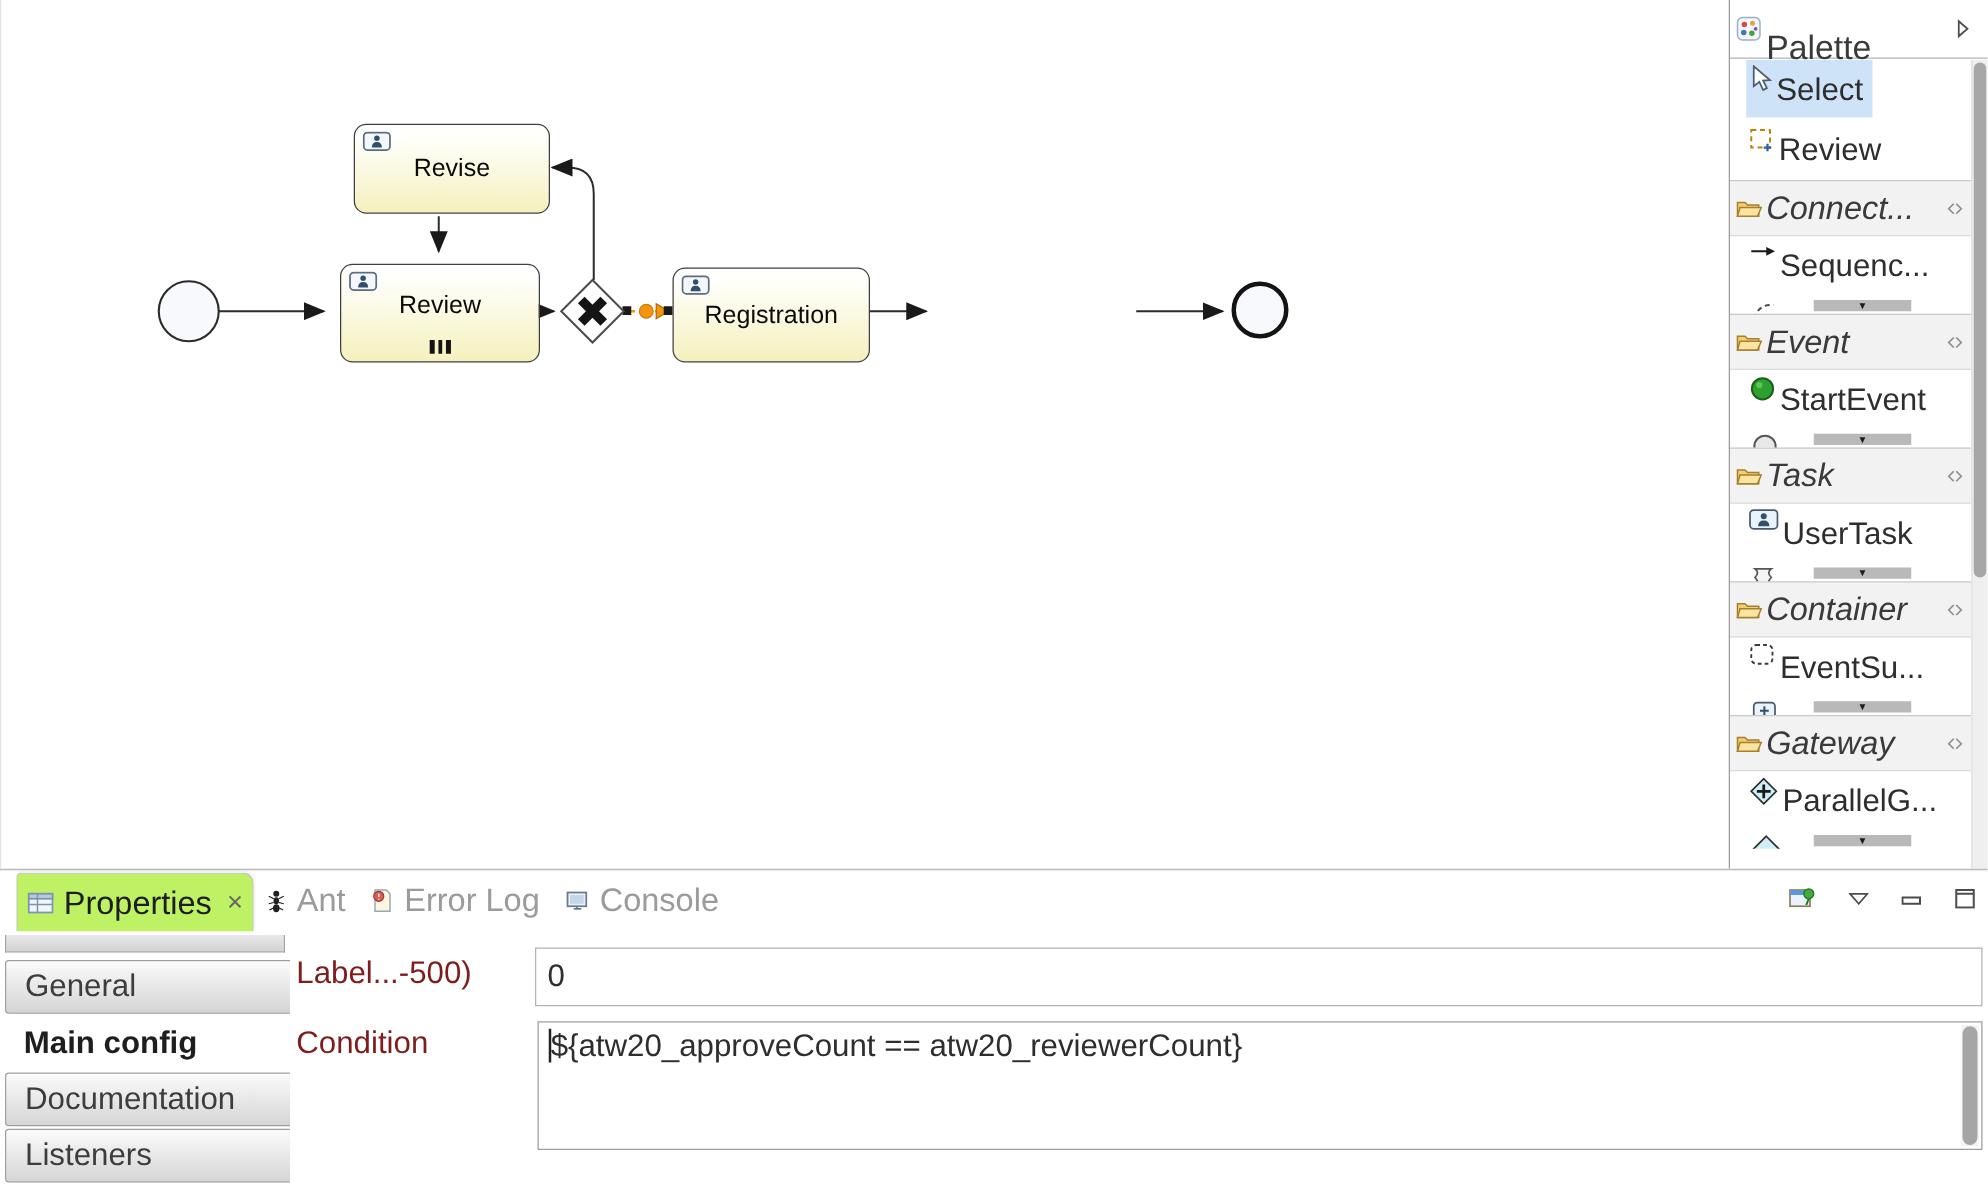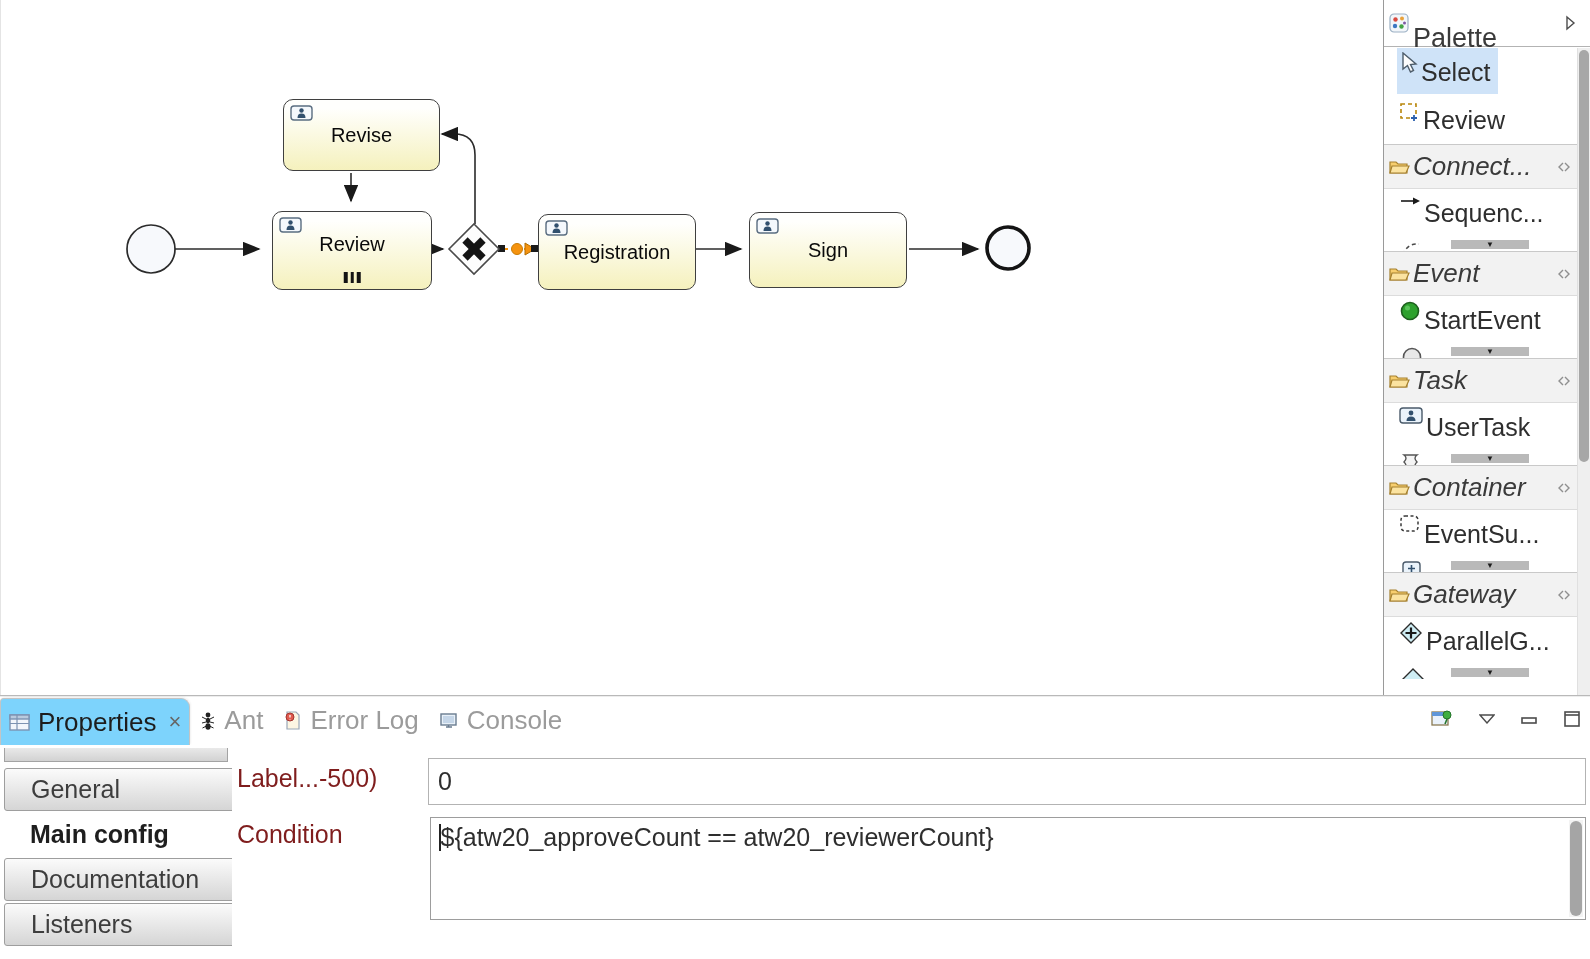--- a/index.html
+++ b/index.html
@@ -44,25 +44,25 @@
     display:flex; align-items:center; justify-content:center; font-size:8px; color:#1c1c1c; line-height:1; }
   .pal-scroll { position:absolute; right:0; top:48px; width:13px; height:647px; background:#efefef; border-left:1px solid #e0e0e0; }
   .pal-thumb { position:absolute; left:1px; top:2px; width:10px; height:412px; background:#a7a7a7; border-radius:6px; }
 
   
   .props { position:absolute; left:0; top:695px; width:1590px; height:264px; background:#fff;
     border-top:1px solid #b9b9b9; box-shadow:inset 0 1px 0 #ededed; }
   .tabbar { position:relative; height:49px; display:flex; align-items:center; }
   .tab { display:flex; align-items:center; gap:8px; padding:0 10px; font-size:26px; color:#9b9b9b; height:49px; }
   .tab.active { color:#1d1d1d; border:1px solid #c4c4c4; border-bottom:none;
-    border-radius:4px 9px 0 0; background:#7dd3fc; box-shadow:1px -1px 2px rgba(0,0,0,.06); padding:0 8px 0 8px; height:47px; margin-top:2px; }
+    border-radius:4px 9px 0 0; background:#bef264; box-shadow:1px -1px 2px rgba(0,0,0,.06); padding:0 8px 0 8px; height:47px; margin-top:2px;margin-left:13px; }
   .tab .close-x { font-size:22px; color:#666; margin-left:4px; line-height:1; }
   .view-controls { position:absolute; right:10px; top:12px; display:flex; align-items:center; gap:26px; }
 
-  .side-btn { position:absolute; left:4px; width:250px; display:flex; align-items:center; padding-left:26px;
+  .side-btn { position:absolute; left:4px; width:250px; display:flex; align-items:center; padding-left:15px;
     font-size:25px; color:#3d3d3d; background:linear-gradient(#fbfbfb,#d5d5d5);
     border:1px solid #9e9e9e; border-radius:3px; height:43px; }
   .side-btn.selected { background:#fff; border:none; font-weight:bold; color:#1e1e1e; }
   .side-partial-top { position:absolute; left:4px; top:4px; width:224px; height:14px;
     background:linear-gradient(#e9e9e9,#d2d2d2); border:1px solid #a3a3a3; border-top:none; }
 
   .fld-label { position:absolute; font-size:25px; color:#7f1d1d; }
   .fld-input { position:absolute; left:428px; top:62px; width:1158px; height:47px;
     border:1px solid #b3b3b3; background:#fff; display:flex; align-items:center;
     padding-left:9px; font-size:25px; color:#2e2e2e; }
@@ -141,28 +141,20 @@
 
   <div class="task" style="left:537px; top:214px; width:158px; height:76px;">
     <svg class="task-icon" width="23" height="16" viewBox="0 0 23 16">
       <rect x="1" y="1" width="21" height="14" rx="3" fill="#f4f8fc" stroke="#5a6d80" stroke-width="1.4"></rect>
       <circle cx="11.5" cy="5.5" r="2.2" fill="#31506e"></circle>
       <path d="M7.5,13 Q7.5,8.6 11.5,8.6 Q15.5,8.6 15.5,13 Z" fill="#31506e"></path>
     </svg>
     <span>Registration</span>
   </div>
 
-  <div class="task" style="left:748px; top:212px; width:158px; height:76px;">
-    <svg class="task-icon" width="23" height="16" viewBox="0 0 23 16">
-      <rect x="1" y="1" width="21" height="14" rx="3" fill="#f4f8fc" stroke="#5a6d80" stroke-width="1.4"></rect>
-      <circle cx="11.5" cy="5.5" r="2.2" fill="#31506e"></circle>
-      <path d="M7.5,13 Q7.5,8.6 11.5,8.6 Q15.5,8.6 15.5,13 Z" fill="#31506e"></path>
-    </svg>
-    <span>Sign</span>
-  </div>
 </div>
 
 <div class="palette">
   <div class="pal-header">
     <svg width="22" height="22" viewBox="0 0 22 22">
       <rect x="2" y="2" width="18" height="18" rx="4" fill="#f2f6fa" stroke="#9bb0c4" stroke-width="1.2"></rect>
       <circle cx="7.5" cy="7.5" r="2.2" fill="#d9493f"></circle>
       <circle cx="14" cy="6.5" r="2" fill="#e9a23b"></circle>
       <circle cx="7" cy="14" r="2.2" fill="#3c77c2"></circle>
       <circle cx="13.5" cy="14.5" r="2.2" fill="#44a345"></circle>

